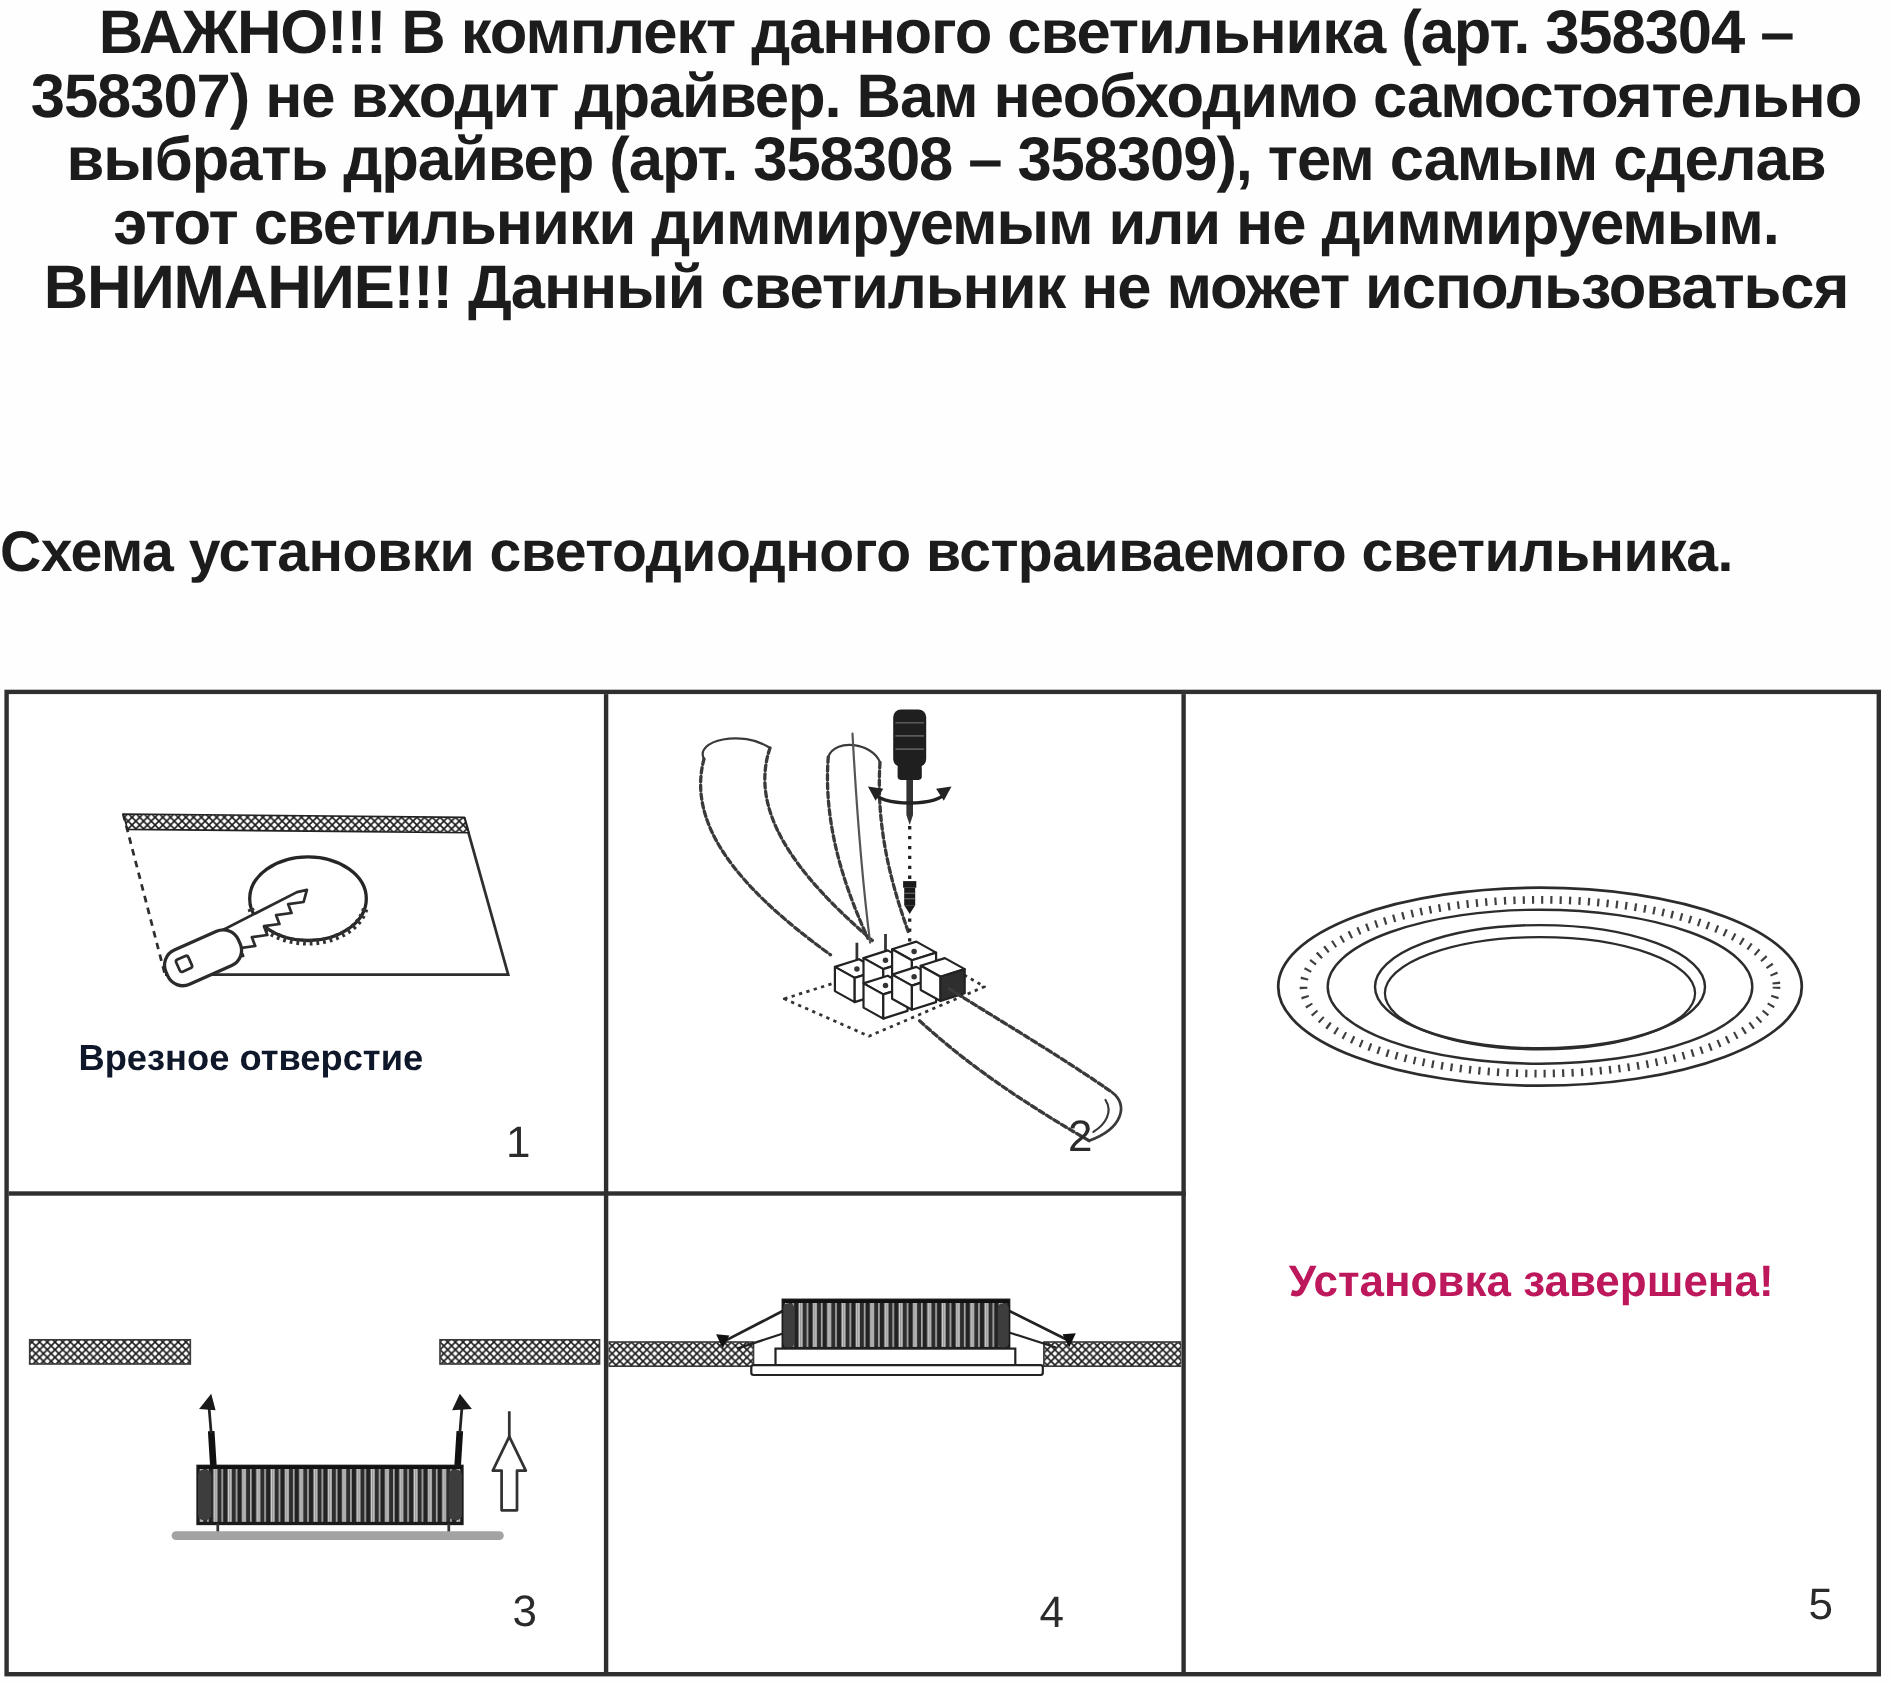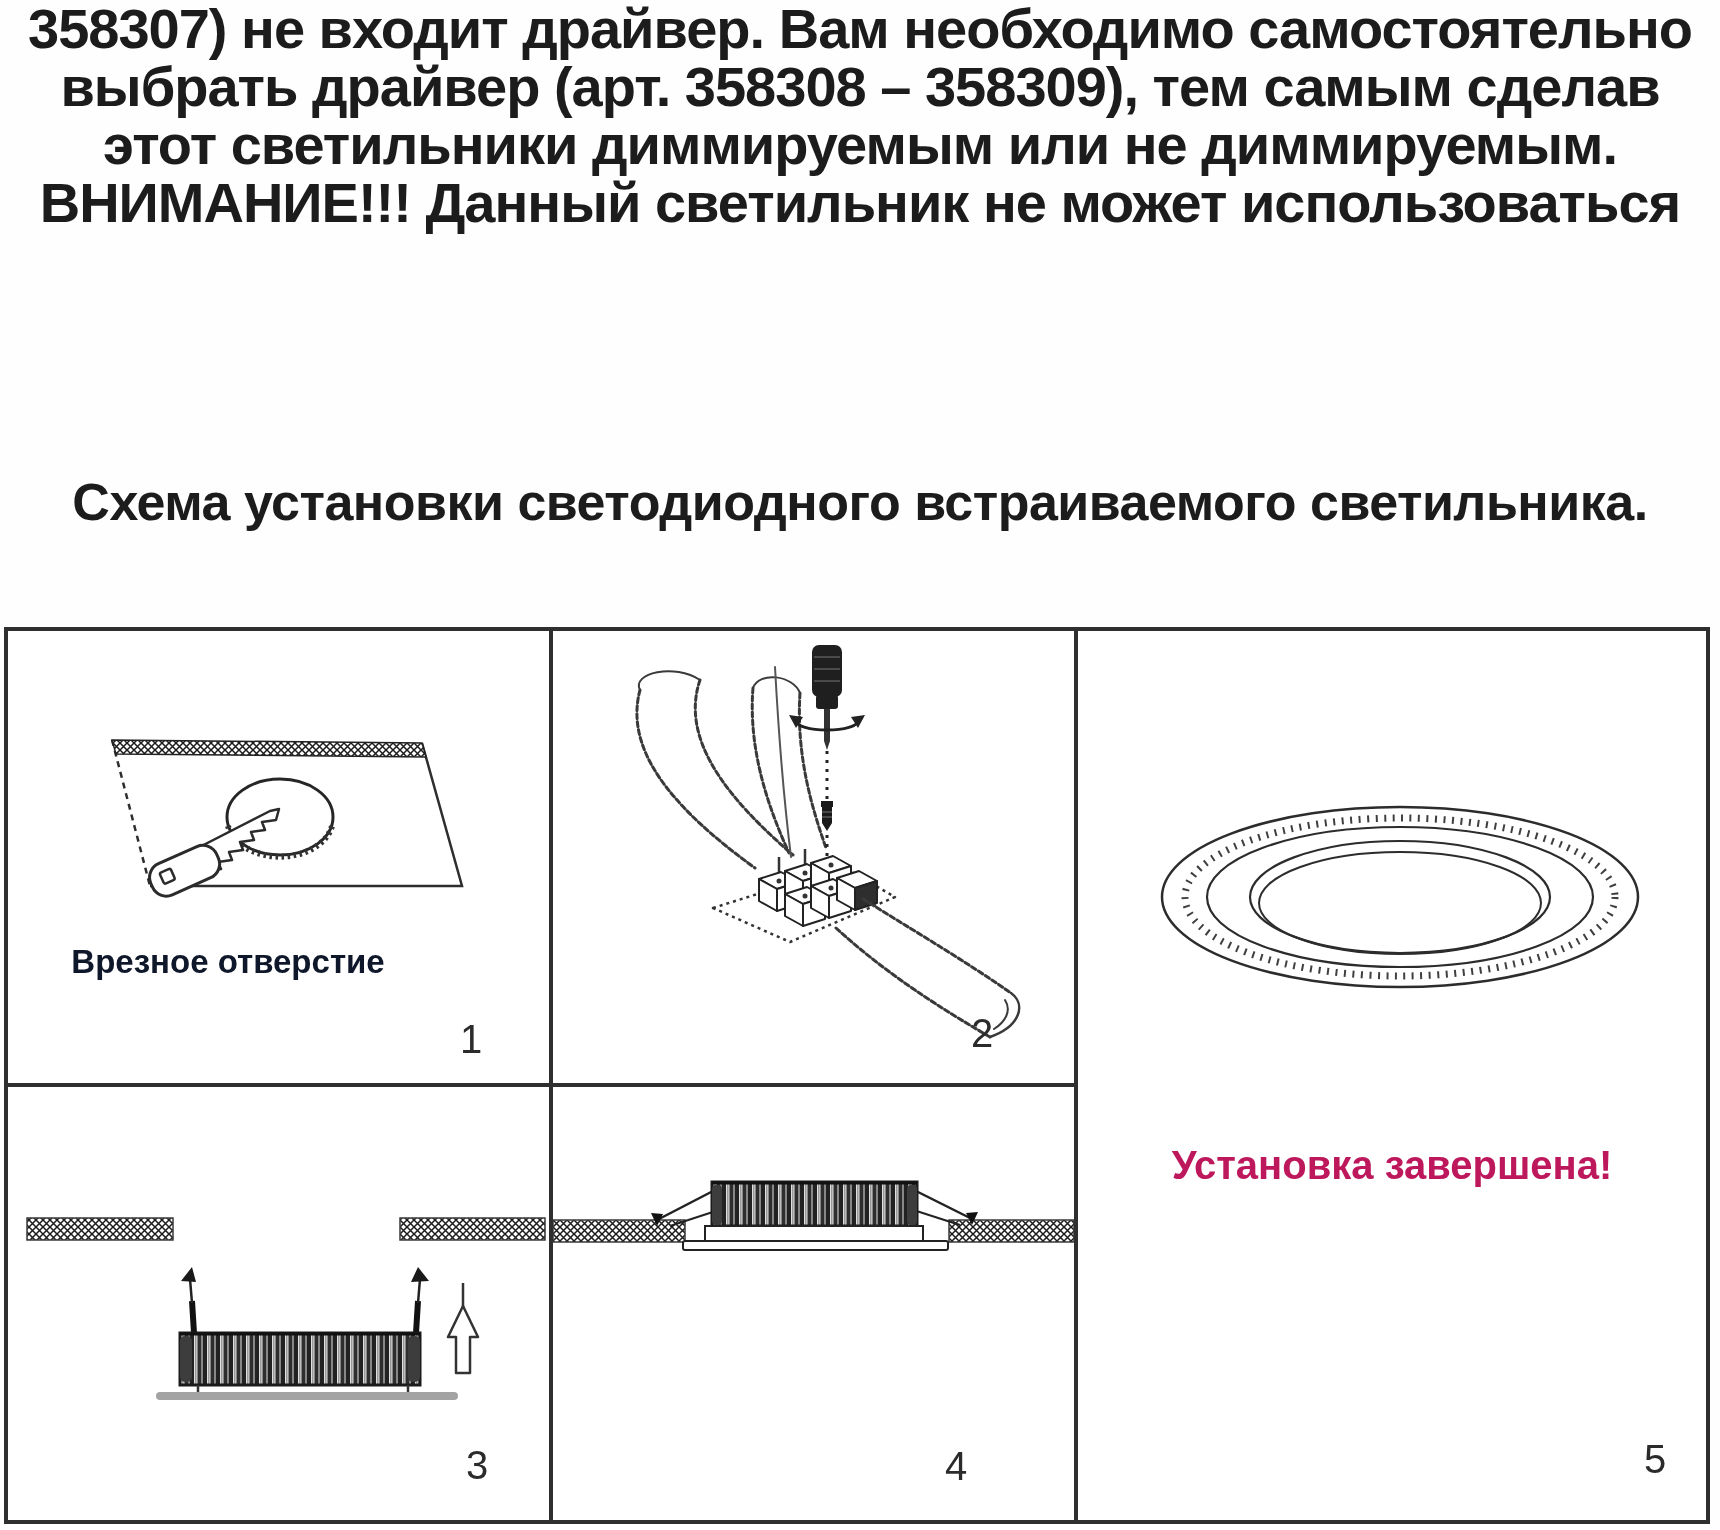--- a/index.html
+++ b/index.html
@@ -2,21 +2,21 @@
 <html><head>
 <meta charset="utf-8">
 <style>
   html,body{margin:0;padding:0;background:#ffffff;}
   .page{position:relative;width:1720px;height:1530px;background:#fefefe;overflow:hidden;
         font-family:"Liberation Sans","DejaVu Sans",sans-serif;color:#1c1c1c;}
   
   .warning{position:absolute;left:0;top:0;width:1720px;text-align:center;}
   .wline{font-size:56px;font-weight:700;line-height:58px;letter-spacing:-1px;white-space:nowrap;}
   
-  .subtitle{position:absolute;left:0;top:472px;width:1720px;text-align:center;
+  .subtitle{position:absolute;left:0;top:472px;width:1376px;text-align:center;
             font-size:52px;font-weight:700;letter-spacing:-0.5px;white-space:nowrap;}
   
   .grid{position:absolute;left:4px;top:627px;width:1706px;height:897px;
         border:4px solid #2f2f2f;box-sizing:border-box;background:#fff;}
   .vline,.hline{position:absolute;background:#2f2f2f;}
   .v1{left:541px;top:0;width:4px;height:889px;}
   .v2{left:1066px;top:0;width:4px;height:889px;}
   .hdiv{left:0;top:452px;width:1070px;height:4px;}
   .panel{position:absolute;overflow:hidden;}
   .p1{left:0;top:0;width:541px;height:452px;}
@@ -35,20 +35,21 @@
             font-size:33px;font-weight:700;line-height:38px;color:#0f172a;}
   .caption5{position:absolute;left:0;top:512px;width:628px;text-align:center;
             font-size:40px;font-weight:700;color:#be185d;}
 </style>
 </head>
 <body>
 
 <div class="page">
 
   <div class="warning">
+    <div class="wline">ВАЖНО!!! В комплект данного светильника (арт. 358304 –</div>
     <div class="wline">358307) не входит драйвер. Вам необходимо самостоятельно</div>
     <div class="wline">выбрать драйвер (арт. 358308 – 358309), тем самым сделав</div>
     <div class="wline">этот светильники диммируемым или не диммируемым.</div>
     <div class="wline">ВНИМАНИЕ!!! Данный светильник не может использоваться</div>
   </div>
 
   <div class="subtitle">Схема установки светодиодного встраиваемого светильника.</div>
 
   <div class="grid">
     <div class="vline v1"></div>

